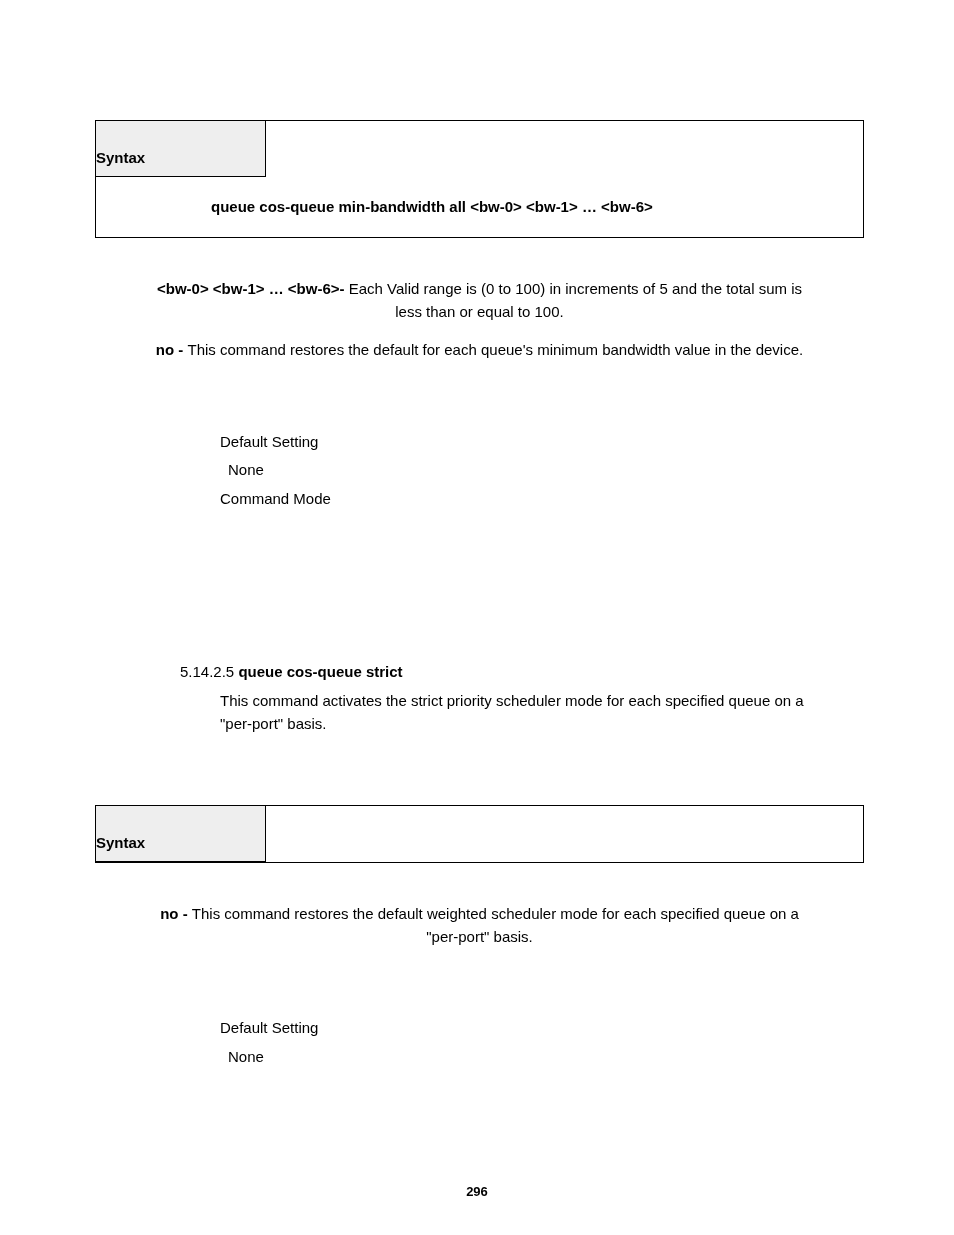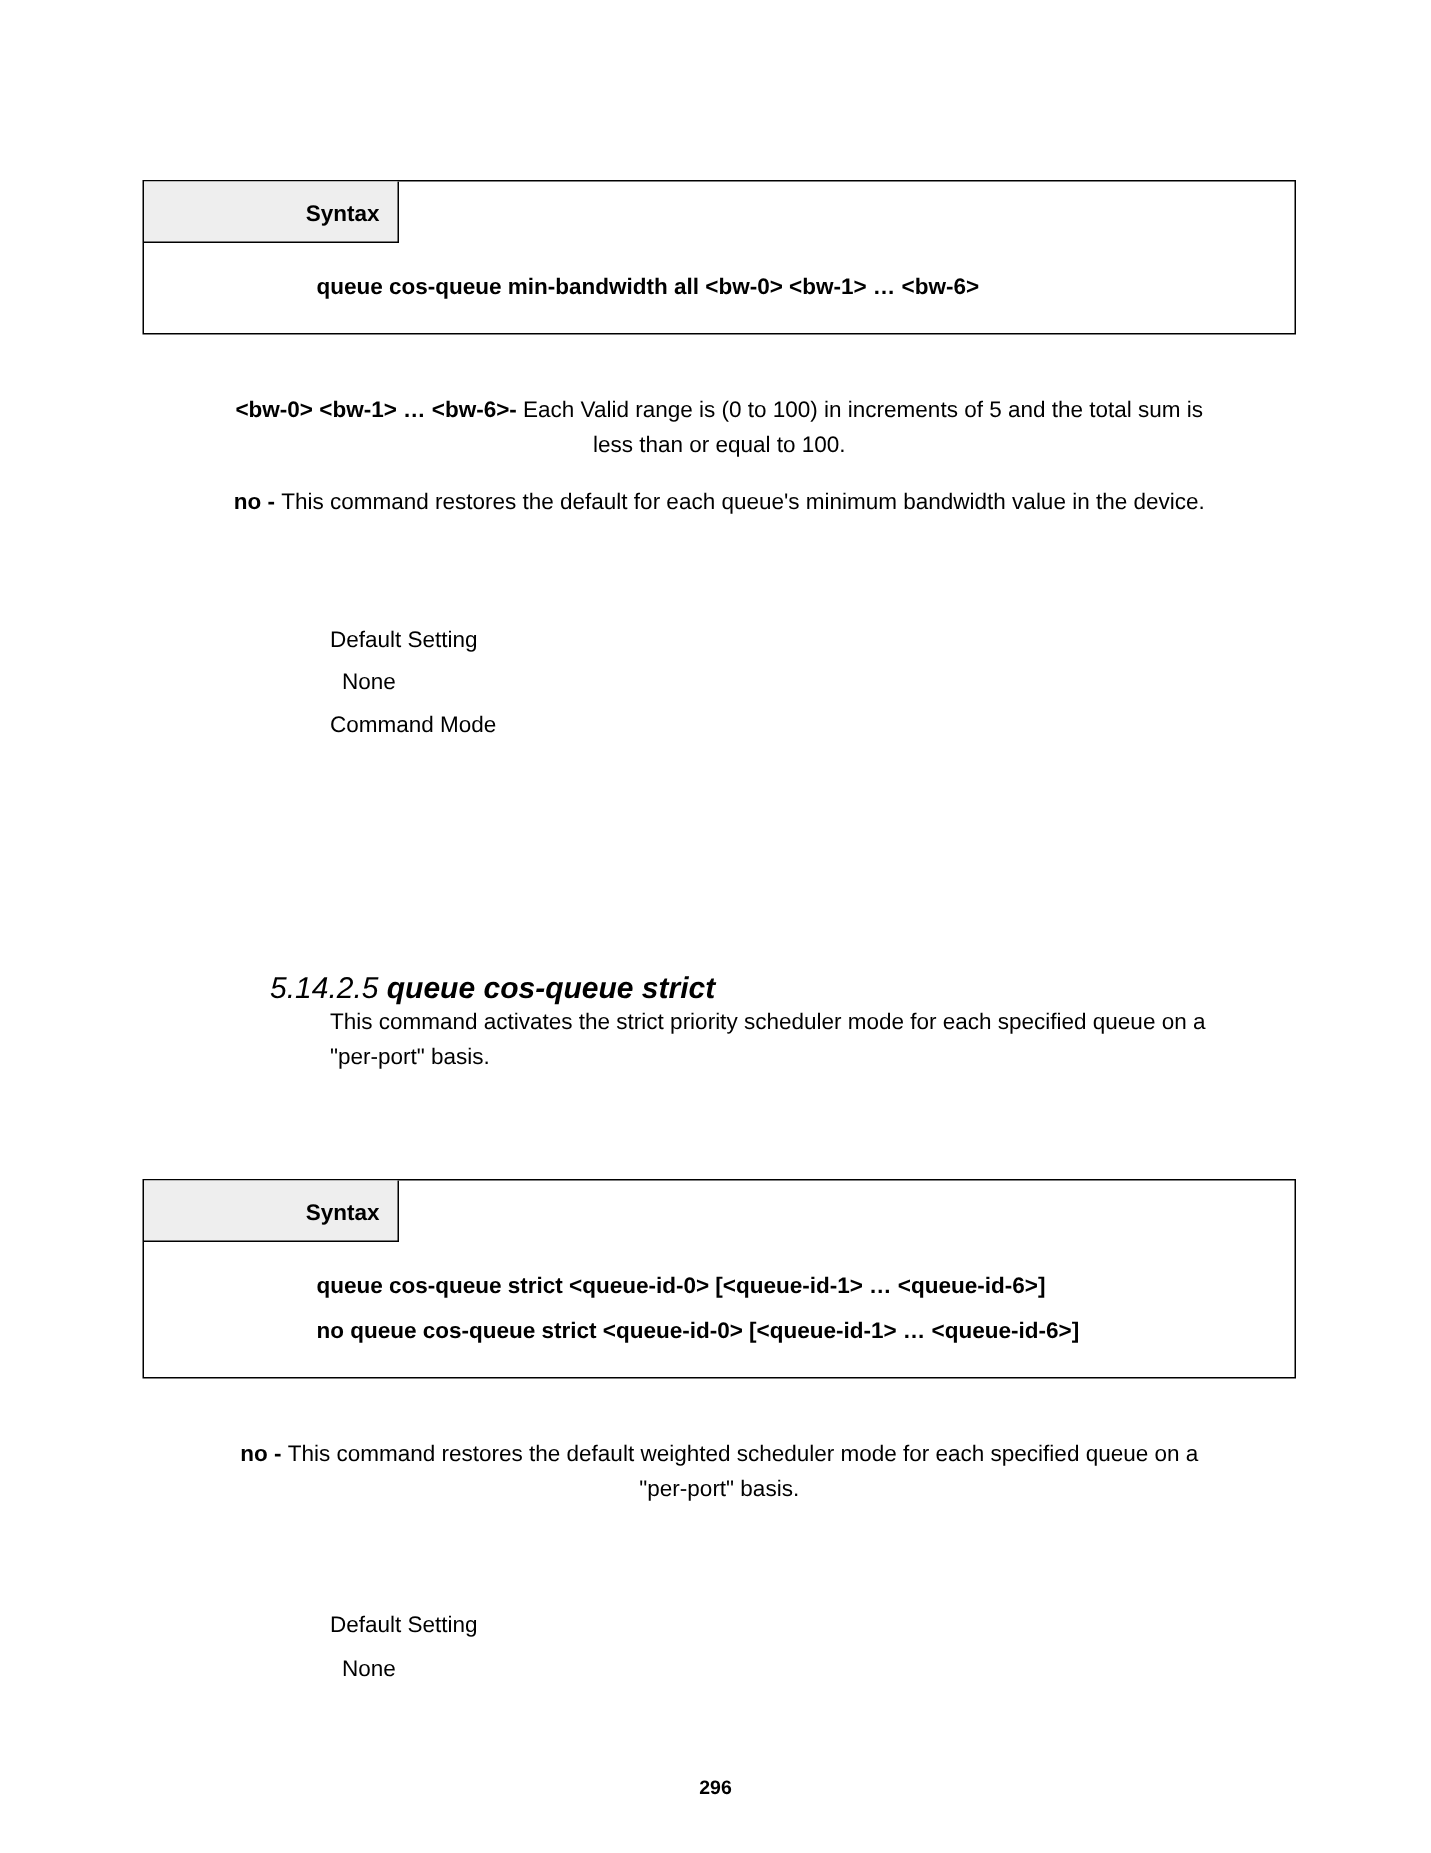--- a/index.html
+++ b/index.html
@@ -19,22 +19,22 @@
   }
   .syntax-box {
     border: 1px solid #000;
     margin-bottom: 40px;
   }
   .syntax-header {
     width: 170px;
     border-right: 1px solid #000;
     border-bottom: 1px solid #000;
     background: #eee;
-    padding: 13px 12px 10px 0;
-    text-align: right;
+    padding: 28px 12px 10px 0;
+    text-align: left;
     font-weight: bold;
     box-sizing: border-box;
   }
   .syntax-body {
     padding: 15px 0 15px 115px;
     line-height: 2.0;
     font-weight: bold;
   }
   .para-block {
     padding: 0 55px 0 55px;
@@ -50,23 +50,22 @@
   }
   .defaults .label {
     font-weight: normal;
   }
   .defaults .value {
     padding-left: 8px;
   }
   .section-heading {
     padding-left: 85px;
     margin-top: 150px;
-    margin-bottom: 0;
-    font-size: 20px;
-    font-style: italic;
+    margin-bottom: 10px;
+    font-size: 15px;
   }
   .section-heading .num {
     font-weight: normal;
   }
   .section-heading .title {
     font-weight: bold;
   }
   .intro {
     padding: 0 55px 0 125px;
     line-height: 1.5;
@@ -109,24 +108,20 @@
     <div class="label">Command Mode</div>
   </div>
 
   <div class="section-heading">
     <span class="num">5.14.2.5 </span><span class="title">queue cos-queue strict</span>
   </div>
   <div class="intro">This command activates the strict priority scheduler mode for each specified queue on a "per-port" basis.</div>
 
   <div class="syntax-box">
     <div class="syntax-header">Syntax</div>
-    <div class="syntax-body">
-      <div>queue cos-queue strict &lt;queue-id-0&gt; [&lt;queue-id-1&gt; … &lt;queue-id-6&gt;]</div>
-      <div>no queue cos-queue strict &lt;queue-id-0&gt; [&lt;queue-id-1&gt; … &lt;queue-id-6&gt;]</div>
-    </div>
   </div>
 
   <div class="para-block" style="margin-top:10px">
     <div class="para">
       <b>no - </b><span>This command restores the default weighted scheduler mode for each specified queue on a "per-port" basis.</span>
     </div>
   </div>
 
   <div class="defaults">
     <div class="label">Default Setting</div>

